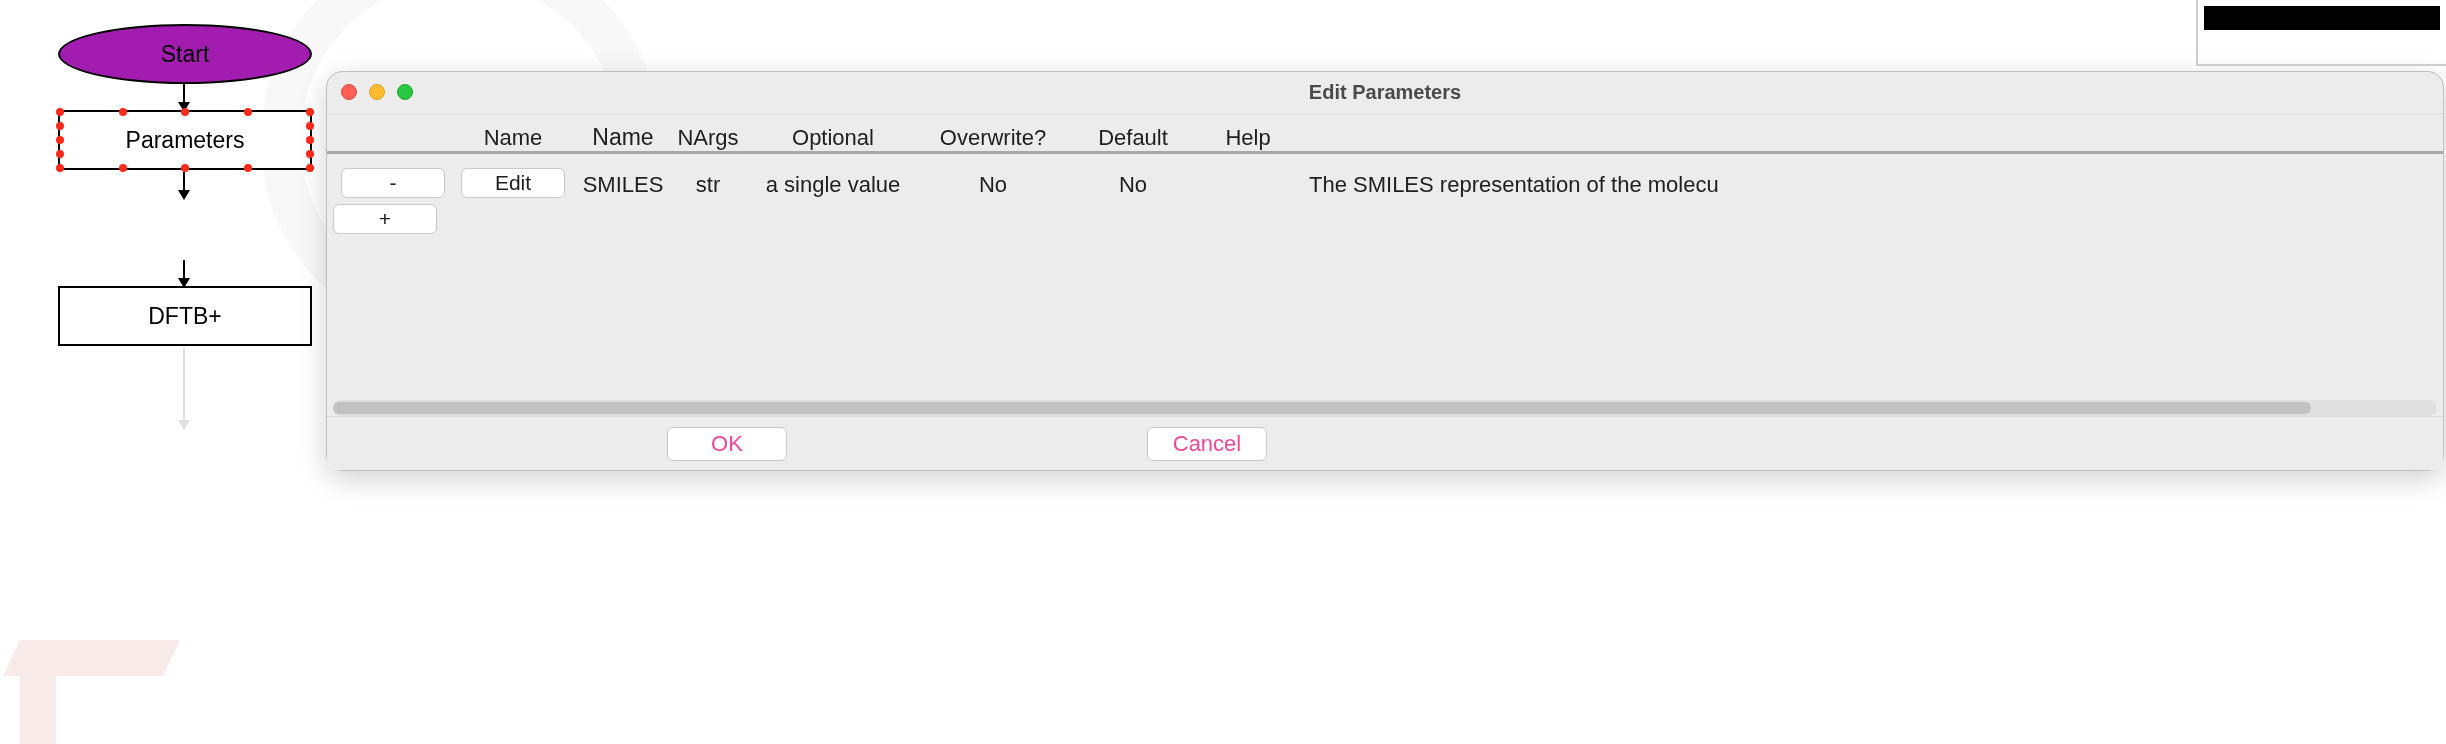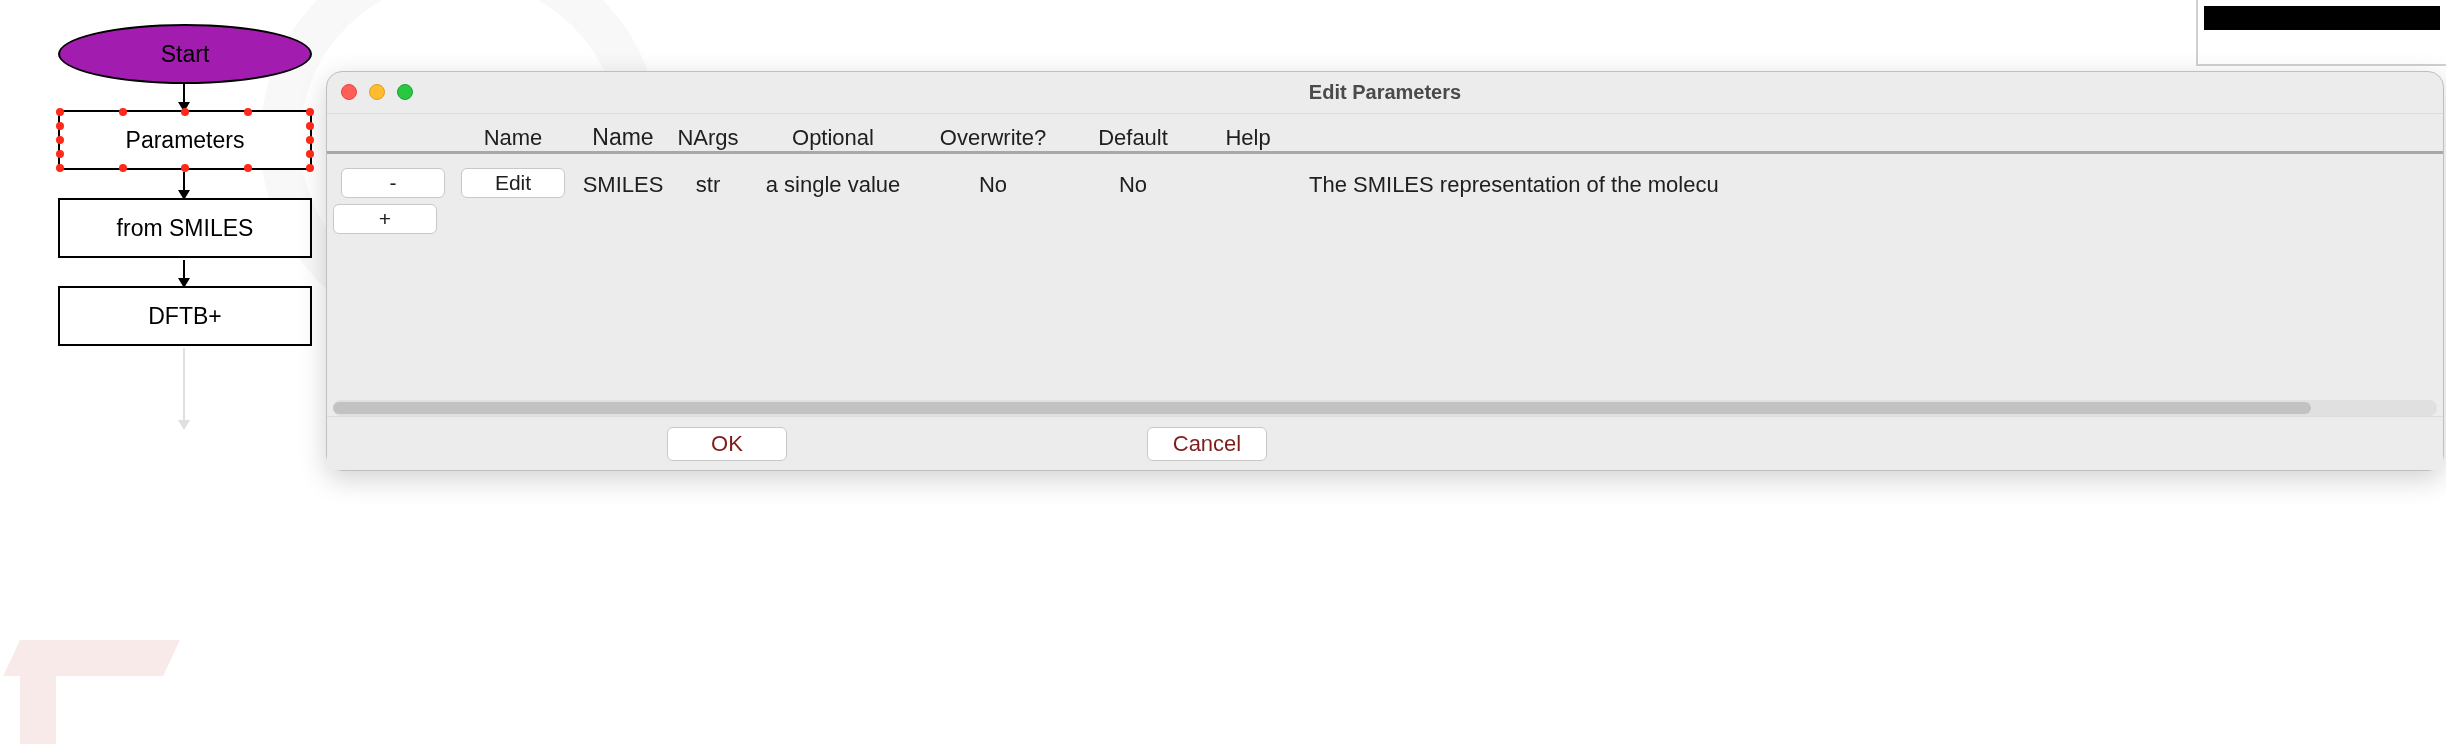--- a/index.html
+++ b/index.html
@@ -244,21 +244,21 @@
     }
     .dlg-btn {
       min-width: 120px;
       height: 34px;
       line-height: 32px;
       background: #fff;
       border: 1px solid #c8c8c8;
       border-radius: 6px;
       font-size: 22px;
       text-align: center;
-      color: #7f1d1d;
+      color: #ec4899;
       padding: 0 18px;
     }
   </style>
 </head>
 <body>
 
 <div class="watermark">
   <div class="wm-gear"></div>
   <div class="wm-m1"></div>
   <div class="wm-m2"></div>
@@ -291,23 +291,20 @@
     <span class="sel-handle h11"></span>
     <span class="sel-handle h12"></span>
     <span class="sel-handle h13"></span>
     <span class="sel-handle h14"></span>
     <span class="sel-handle h15"></span>
     <span class="sel-handle h16"></span>
   </div>
 
   <div class="arrow a2"></div>
 
-  <div class="flow-box flow-smiles">
-    <span>from SMILES</span>
-  </div>
 
   <div class="arrow a3"></div>
 
   <div class="flow-box flow-dftb">
     <span>DFTB+</span>
   </div>
 
   <div class="arrow a4 faint"></div>
 </div>
 

